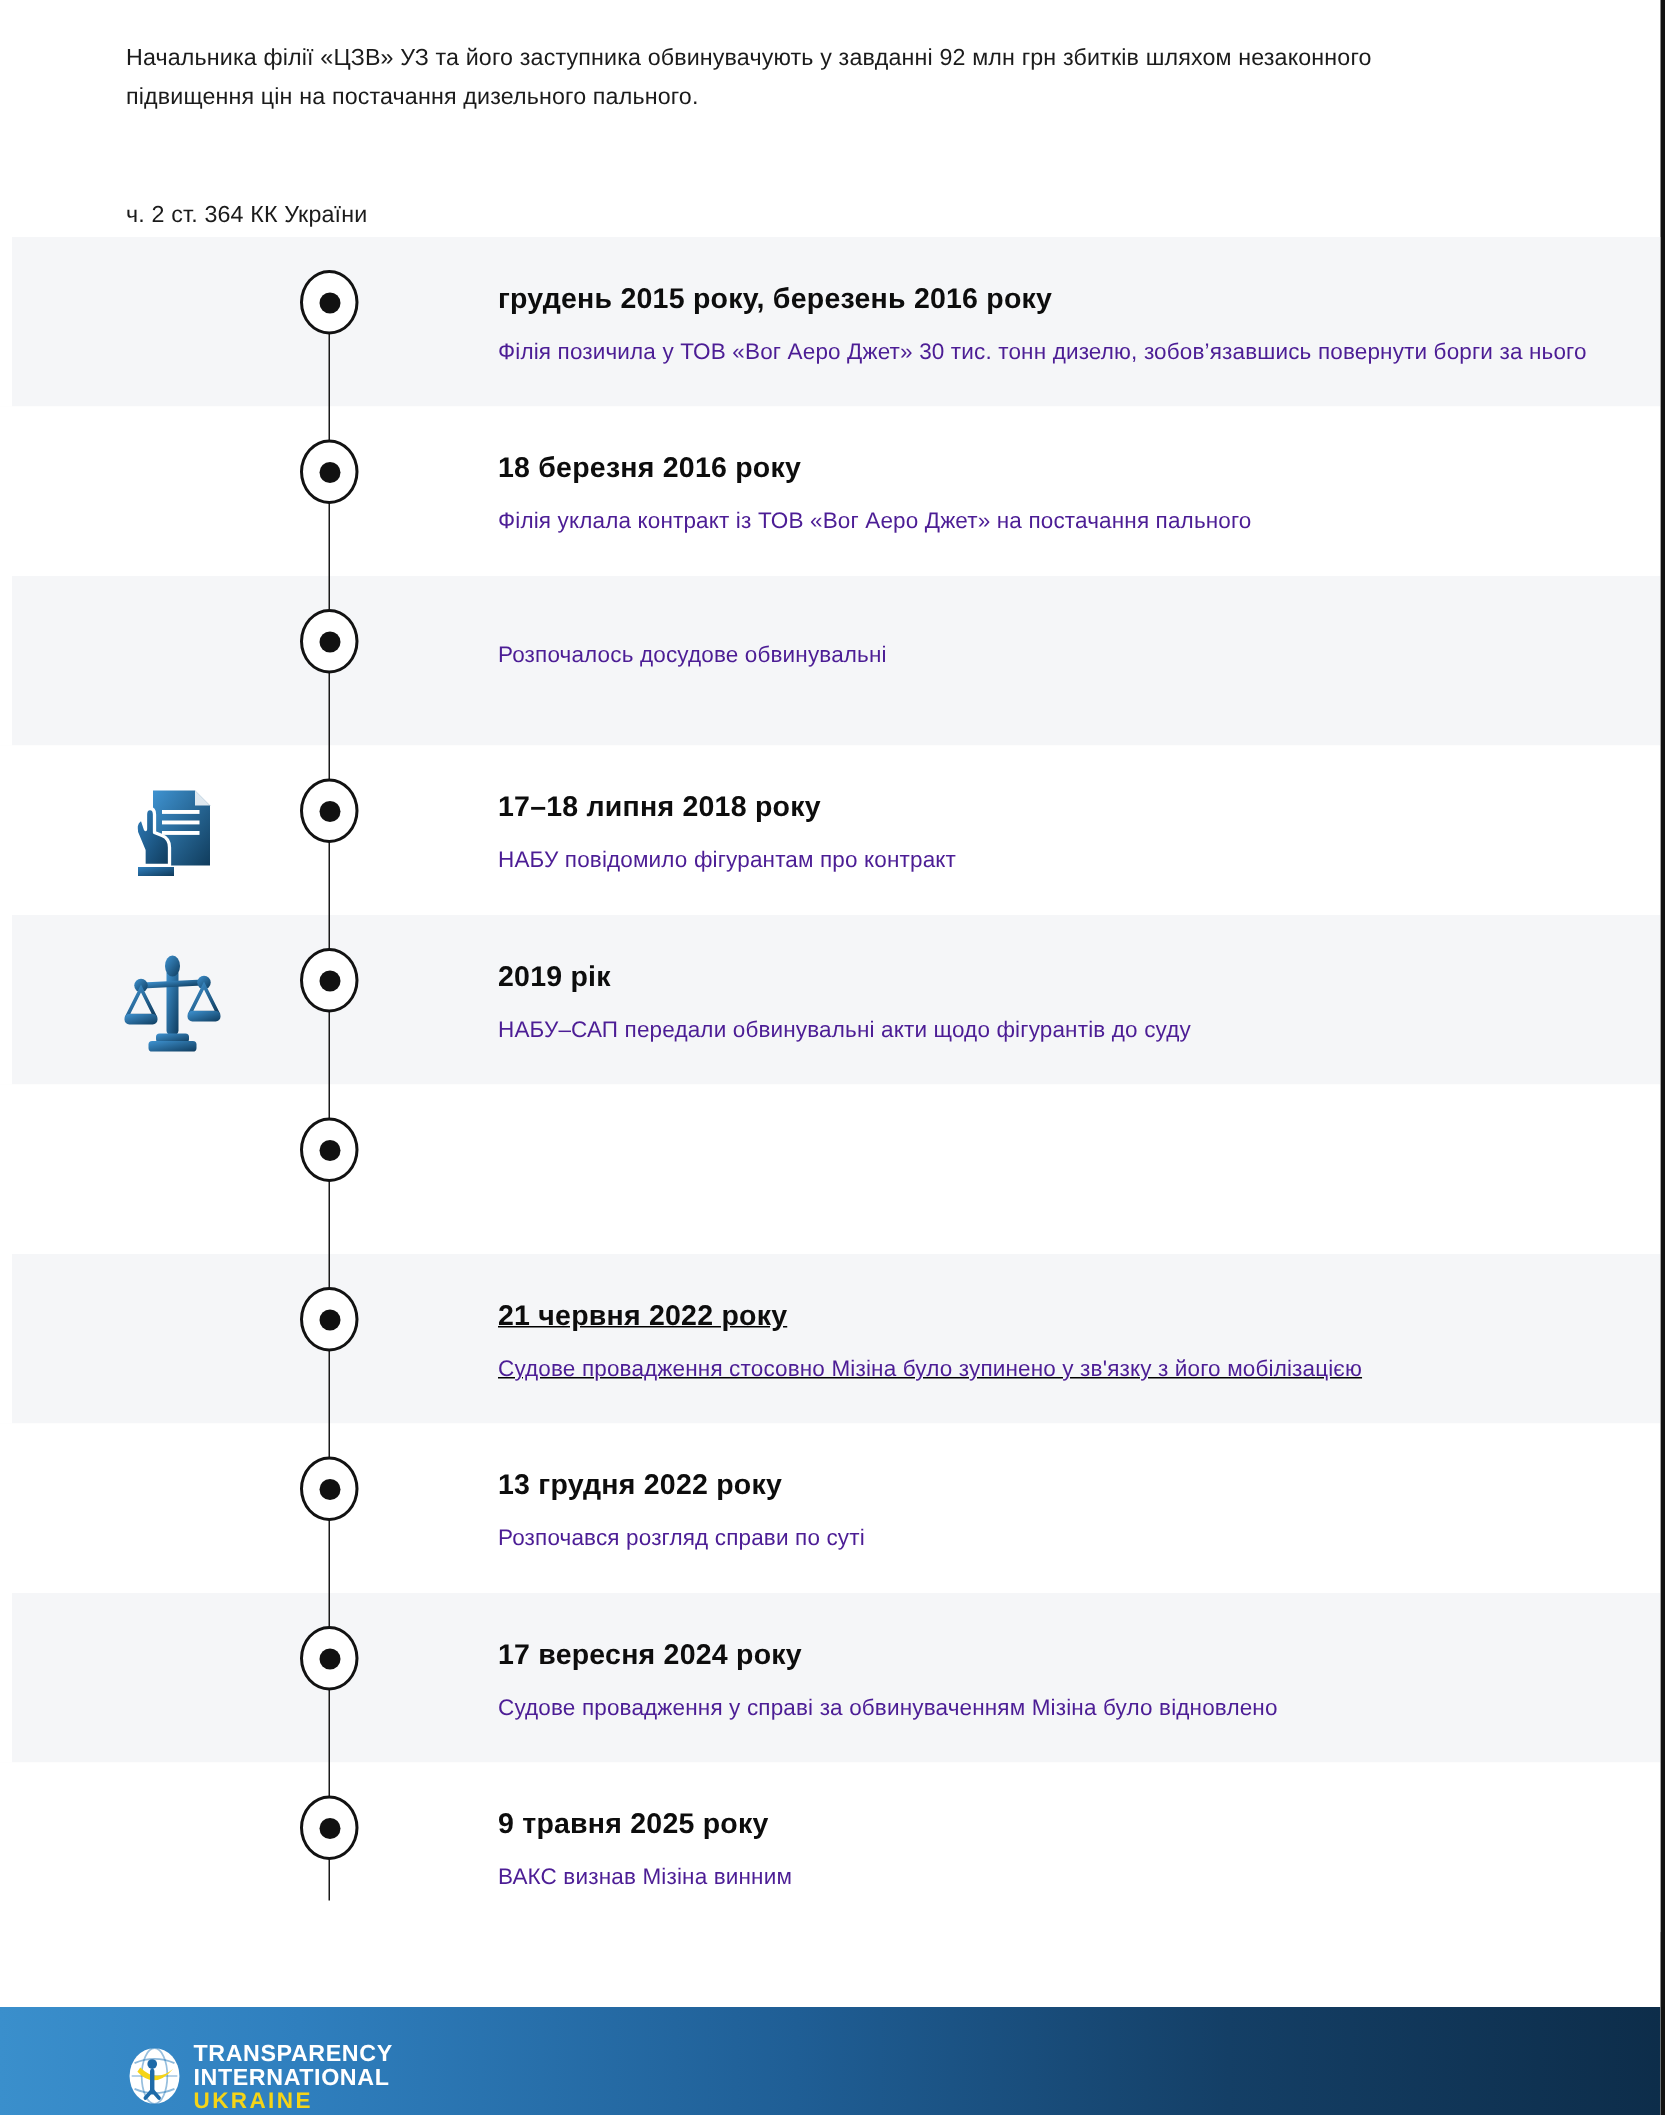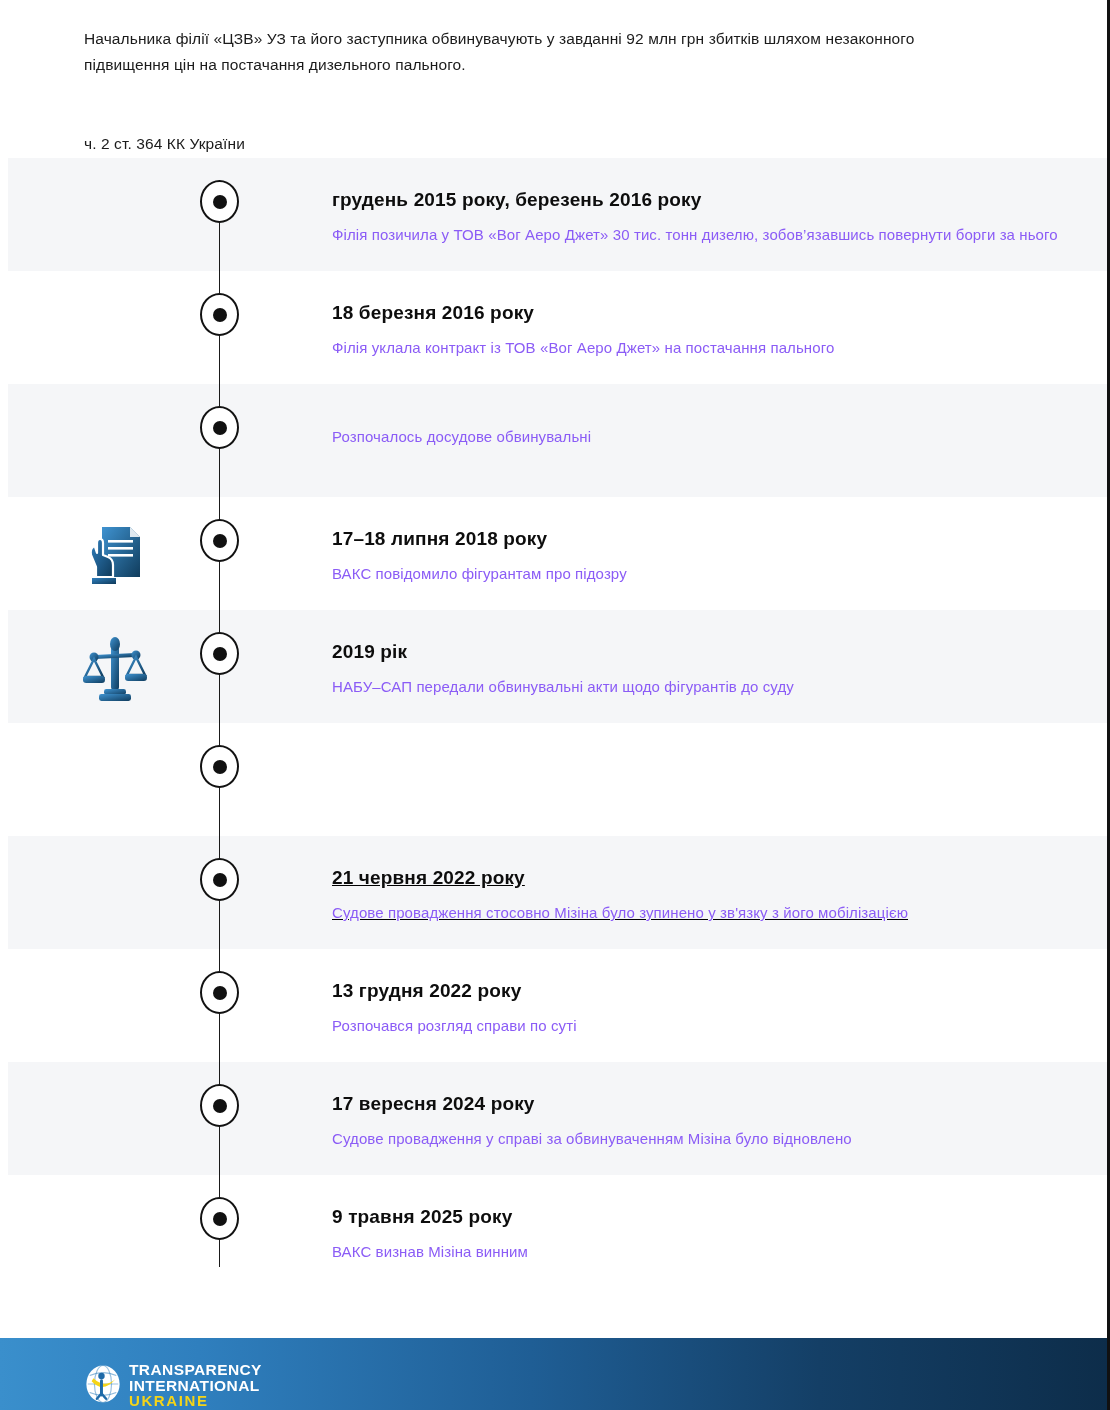--- a/index.html
+++ b/index.html
@@ -110,21 +110,21 @@
     font-size: 19px;
     font-weight: 700;
     color: #0d0d0d;
     letter-spacing: 0.15px;
     line-height: 24px;
   }
   .entry-desc {
     margin-top: 10px;
     font-size: 15px;
     line-height: 25px;
-    color: #8b5cf6;
+    color: #4c1d95;
     letter-spacing: 0.1px;
     font-weight: 400;
   }
 
   
   .side-icon {
     position: absolute;
     left: 80px;
     width: 70px;
     height: 72px;
@@ -208,21 +208,21 @@
         <div class="inner"></div>
       </div>
       <div class="entry" style="top: 256px;">
         <div class="entry-desc">Розпочалось досудове обвинувальні</div>
       </div>
       <div class="marker" style="top: 361px;">
         <div class="inner"></div>
       </div>
       <div class="entry" style="top: 369px;">
         <div class="entry-date">17–18 липня 2018 року</div>
-        <div class="entry-desc">ВАКС повідомило фігурантам про підозру</div>
+        <div class="entry-desc">НАБУ повідомило фігурантам про контракт</div>
       </div>
       <div class="side-icon" style="top: 361px;">
         <svg viewBox="0 0 70 72">
       <defs>
         <linearGradient id="gdoc" x1="0" y1="0" x2="1" y2="1">
           <stop offset="0%" stop-color="#3f93d1"></stop>
           <stop offset="100%" stop-color="#103c5c"></stop>
         </linearGradient>
         <linearGradient id="ghand" x1="0" y1="0" x2="1" y2="1">
           <stop offset="0%" stop-color="#2f7fbe"></stop>

